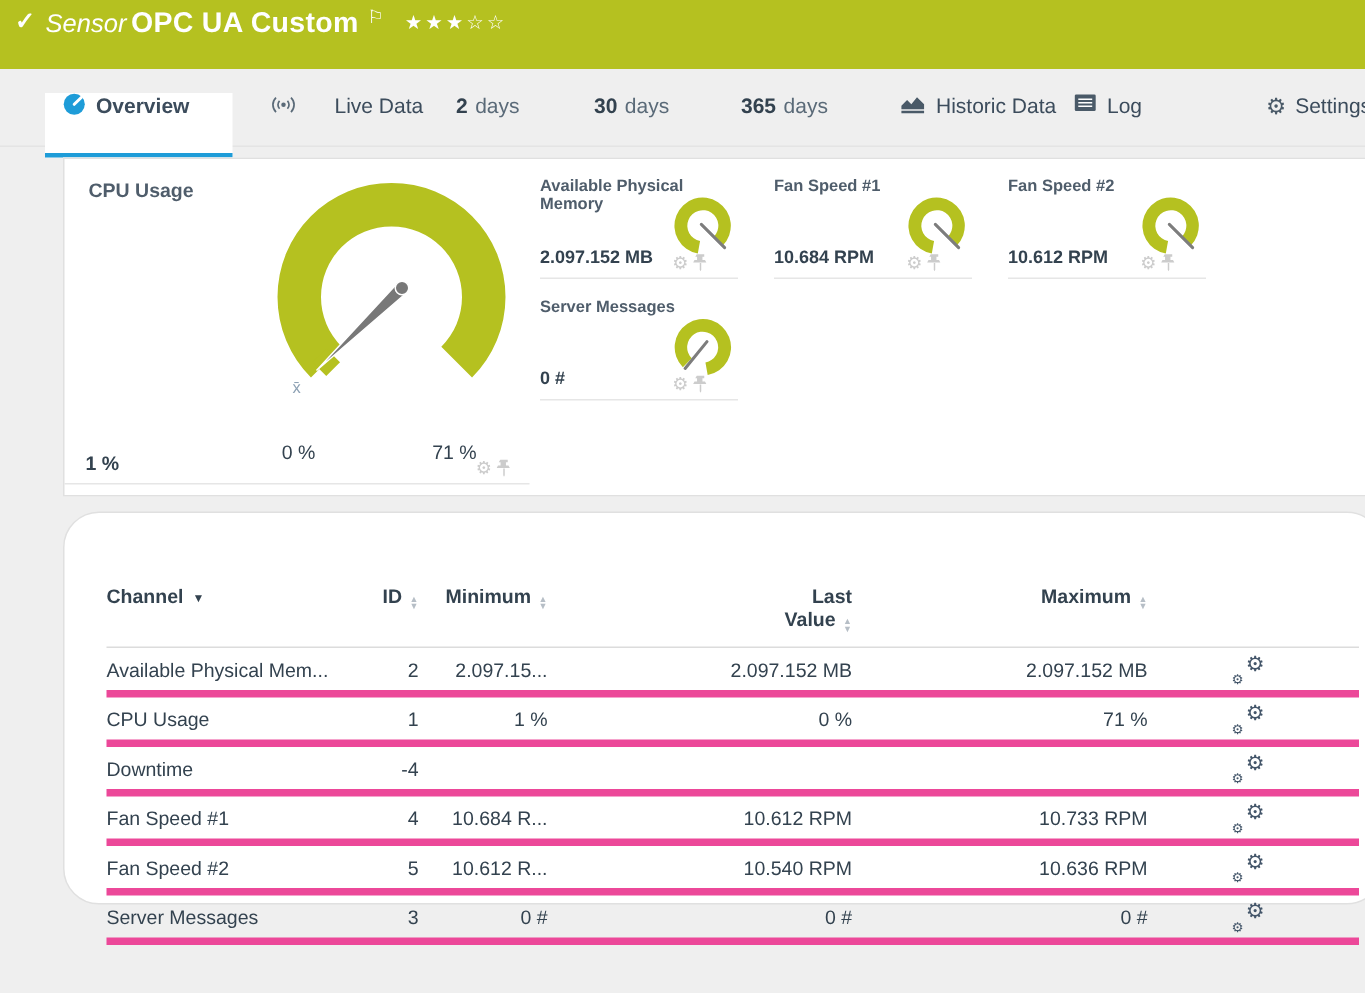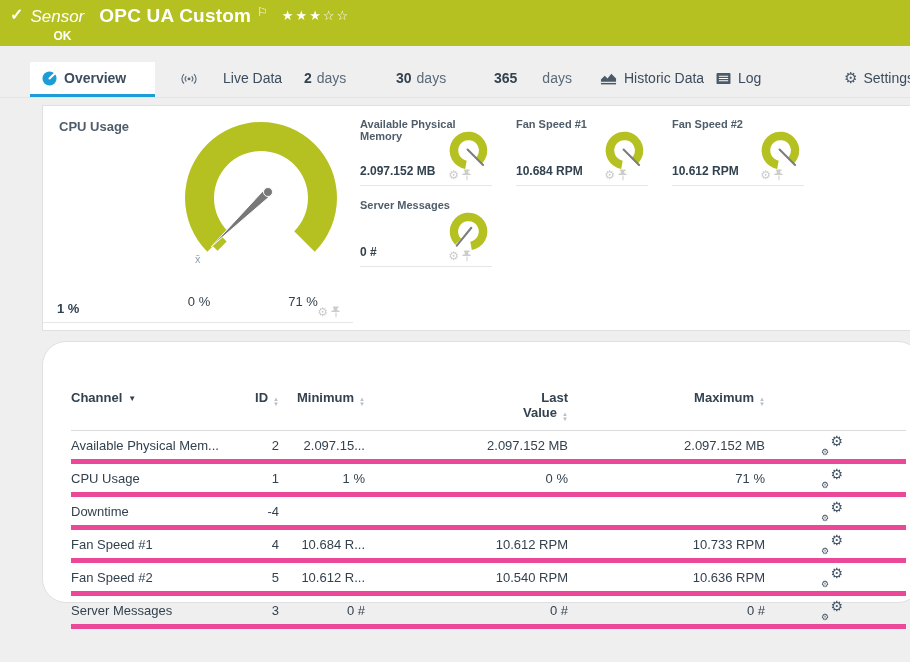--- a/index.html
+++ b/index.html
@@ -4,30 +4,30 @@
 <style>
   * { margin:0; padding:0; box-sizing:border-box; }
   html,body { width:910px; height:662px; overflow:hidden; background:#efefef;
     font-family:"Liberation Sans", sans-serif; color:#33424f; }
 
   
   .topbar { height:46px; background:#b5c120; color:#fff; display:flex; align-items:flex-start; padding:6px 0 0 10px; }
   .check { font-size:16px; font-weight:bold; line-height:18px; margin-right:7px; }
   .title-block { display:flex; flex-direction:column; }
   .title-line { display:flex; align-items:baseline; line-height:20px; }
-  .sensor-kind { font-style:italic; font-size:17px; margin-right:15px; }
+  .sensor-kind { font-style:italic; font-size:17px; margin-right:3px; }
   .sensor-name { font-size:19px; font-weight:bold; letter-spacing:.2px; }
   .flag { font-size:12px; margin-left:6px; position:relative; top:-6px; }
   .stars { font-size:13px; letter-spacing:2px; margin-left:14px; position:relative; top:-2px; }
   .status-ok { font-size:12px; font-weight:bold; margin:1px 0 0 23px; }
 
   
   .tabbar { position:relative; height:36px; margin-top:16px; border-bottom:1px solid #e4e4e4; }
-  .tab { position:absolute; top:0; height:19px; display:flex; align-items:center; font-size:14px;
-         color:#3c4c5c; cursor:pointer; padding:16px 12px; white-space:nowrap; }
+  .tab { position:absolute; top:0; height:43px; display:flex; font-size:14px;
+         color:#3c4c5c; cursor:pointer; padding:0 12px; white-space:nowrap; }
   .tab .ticon { margin-right:7px; display:inline-flex; }
   .tab.active { background:#ffffff; border-bottom:3px solid #1e9cd8; font-weight:bold; }
   .tab .num { font-weight:bold; color:#33424f; margin-right:5px; }
   .tab .word { color:#5a6a78; }
   .gear-glyph { font-size:15px; color:#4a5a68; margin-right:6px; font-style:normal; }
 
   
   .card { background:#fff; border:1px solid #e0e0e0; margin-left:42px; width:880px; position:relative; }
   .card.gauges { height:226px; margin-top:7px; }
   .card.tablecard { height:262px; margin-top:10px;border-radius:24px; }
@@ -73,21 +73,20 @@
 
 <div class="topbar">
   <span class="check">✓</span>
   <div class="title-block">
     <div class="title-line">
       <span class="sensor-kind">Sensor</span>
       <span class="sensor-name">OPC UA Custom</span>
       <span class="flag">⚐</span>
       <span class="stars">★★★☆☆</span>
     </div>
-    <div class="status-ok">OK</div>
   </div>
 </div>
 
 <div class="tabbar">
   <div class="tab active" style="left:30px; width:125px;">
     <span class="ticon">
       <svg width="15" height="15" viewBox="0 0 16 16">
           <circle cx="8" cy="8" r="7.5" fill="#1e9cd8"></circle>
           <path d="M8 8 L13 3.2" stroke="#fff" stroke-width="2.2" stroke-linecap="round"></path>
         </svg>
@@ -104,21 +103,21 @@
     <span>Live Data</span>
   </div>
   <div class="tab" style="left:292px;">
     <span class="num">2</span>
     <span class="word">days</span>
   </div>
   <div class="tab" style="left:384px;">
     <span class="num">30</span>
     <span class="word">days</span>
   </div>
-  <div class="tab" style="left:482px;gap:20px;">
+  <div class="tab" style="left:482px;">
     <span class="num">365</span>
     <span class="word">days</span>
   </div>
   <div class="tab" style="left:588px;">
     <span class="ticon">
       <svg width="17" height="14" viewBox="0 0 18 14">
           <path d="M1 11 L1 8.5 5 4.5 8 7.5 12 2.5 17 7.5 17 11 Z" fill="#4a5a68"></path>
           <path d="M1 13 h16" stroke="#4a5a68" stroke-width="1.6"></path>
         </svg>
     </span>

